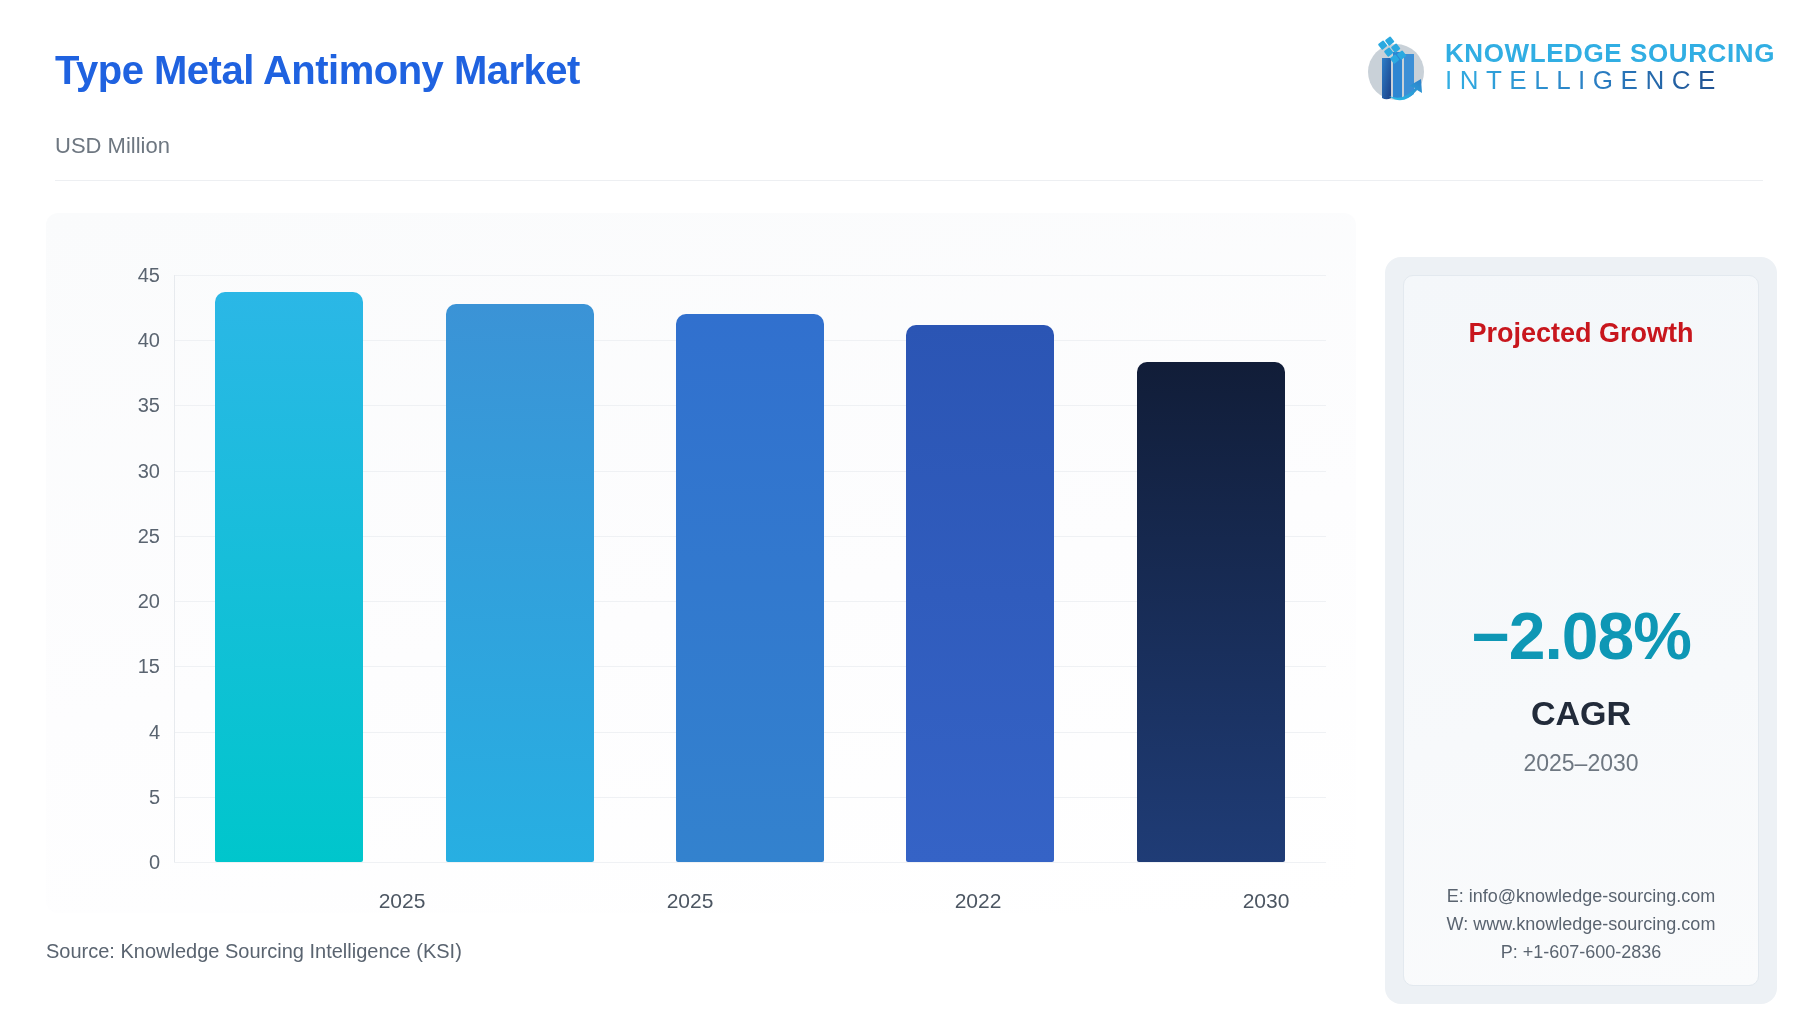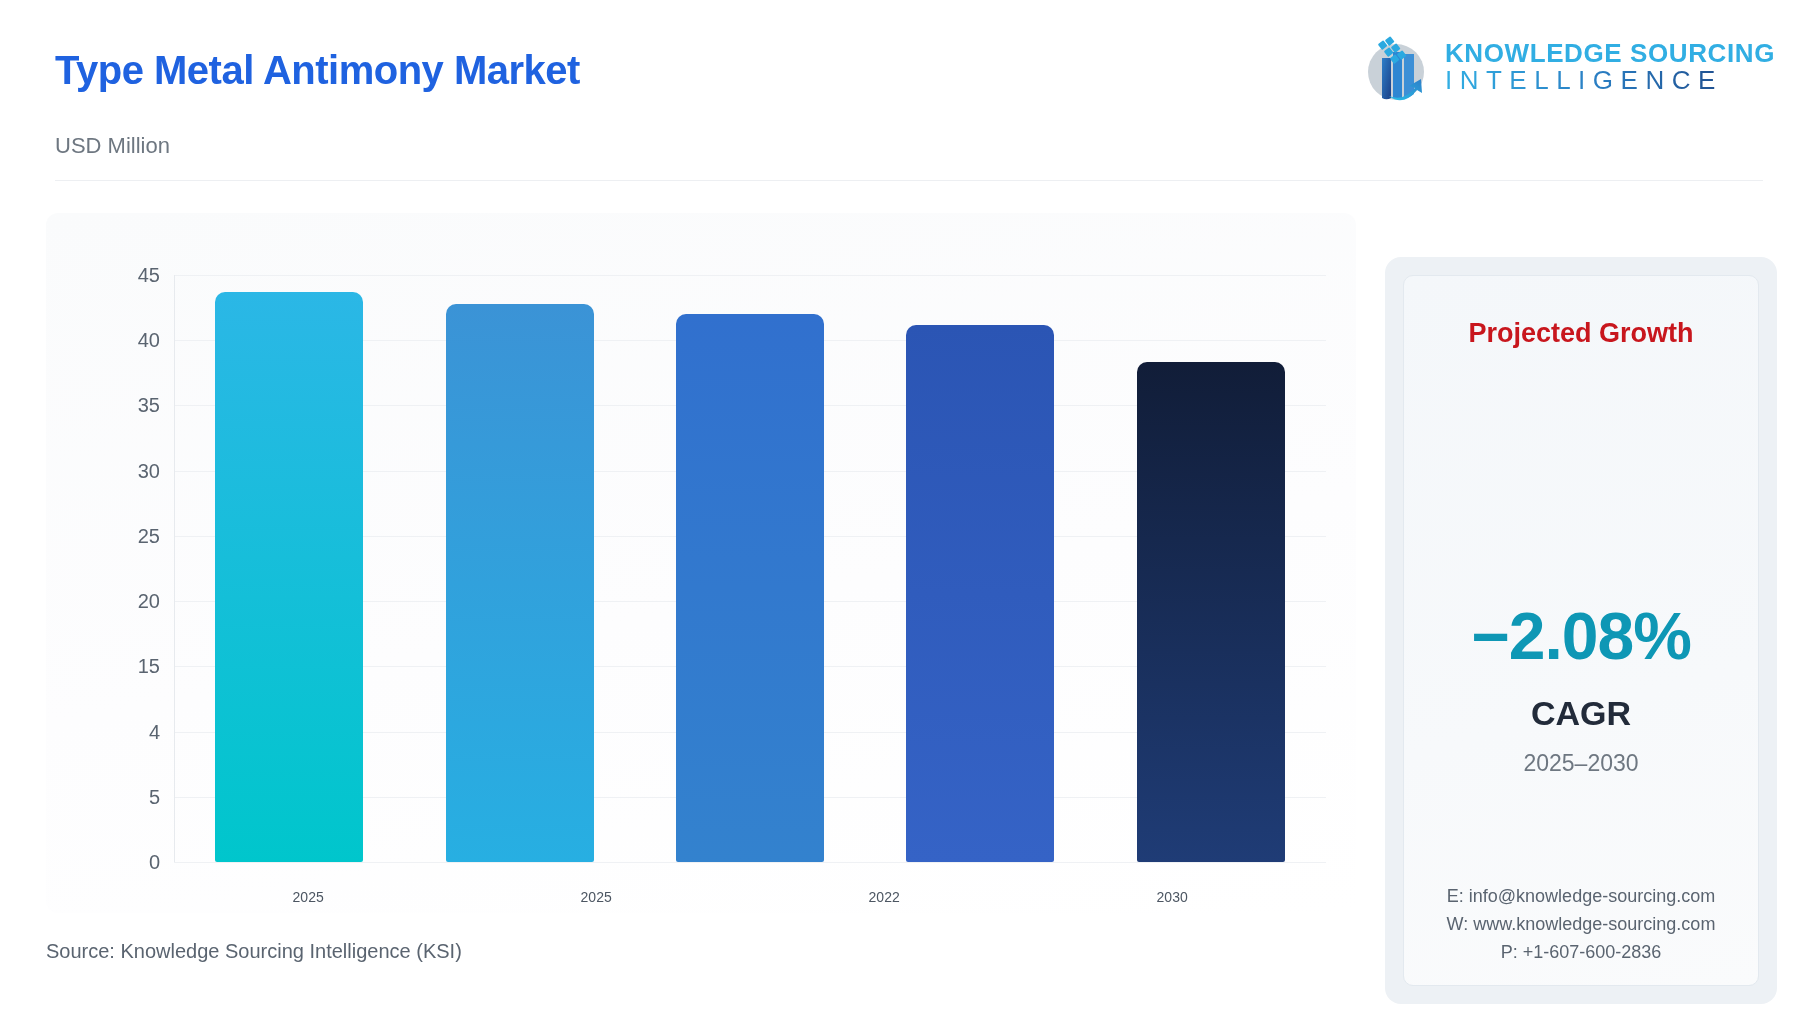--- a/index.html
+++ b/index.html
@@ -126,23 +126,24 @@
     align-items: center;
     position: relative;
   }
   .bar {
     width: 148px;
     border-radius: 10px 10px 2px 2px;
   }
   .xtick {
     position: absolute;
     top: 614px;
-    font-size: 14px;
+    font-size: 21px;
     color: #4C5662;
     white-space: nowrap;
+    text-align: center;
     width: 100%;
   }
   #xlabels {
     position: absolute;
     left: 128px; top: 0;
     width: 1152px; height: 660px;
     display: flex;
     justify-content: space-around;
     pointer-events: none;
   }

